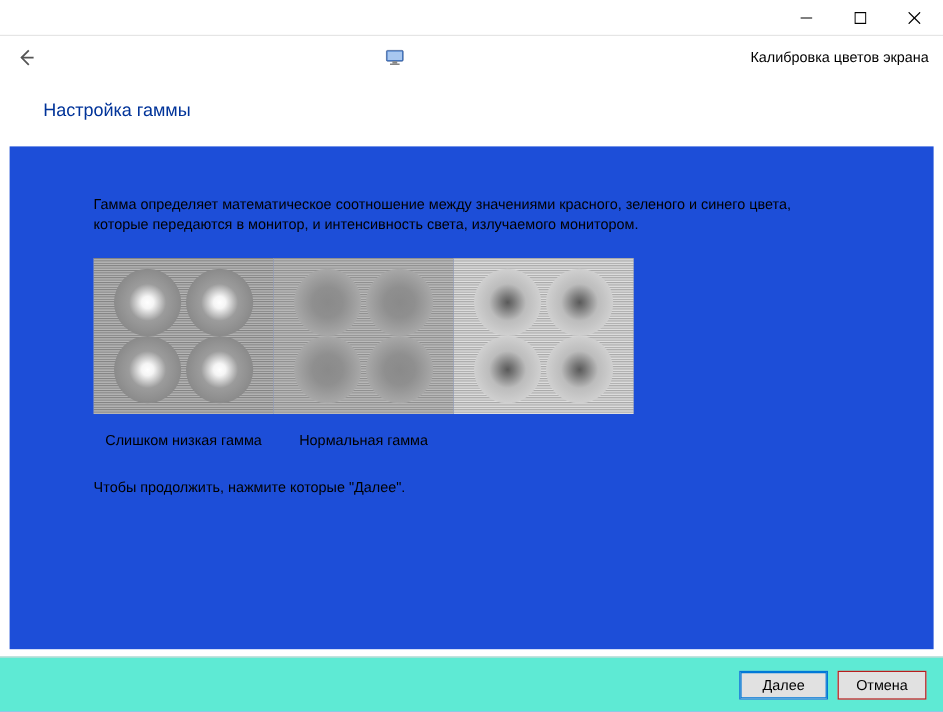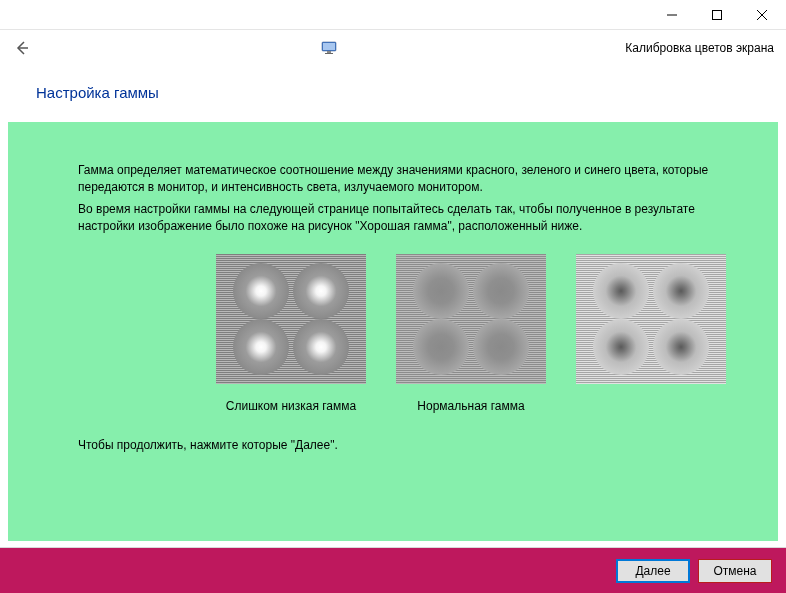--- a/index.html
+++ b/index.html
@@ -60,37 +60,36 @@
 
   
   .page-heading {
     padding: 18px 30px 18px 36px;
     font-size: 15px;
     color: #003399;
   }
 
   
   .content-panel {
-    background: #86efac;
+    background: #1d4ed8;
     position: absolute;
     left: 8px; right: 8px;
     top: 122px;
     bottom: 52px;
-    padding: 40px 52px 20px 70px;
+    padding: 40px 70px 20px 70px;
     color: #000;
     font-size: 12px;
     line-height: 1.45;
   }
   .content-panel p { margin: 0 0 4px 0; }
 
   .samples-row {
     display: flex;
-    justify-content: flex-end;
+    justify-content: flex-start;
     margin-top: 18px;
-    gap: 30px;
   }
   .sample {
     display:flex;
     flex-direction:column;
     align-items:center;
   }
   .sample-canvas {
     width: 150px;
     height: 130px;
     background: #b0b0b0;
@@ -111,21 +110,21 @@
   .footer {
     position: absolute;
     bottom: 0; left: 0; right: 0;
     height: 46px;
     border-top: 1px solid #d9d9d9;
     display:flex;
     justify-content:flex-end;
     align-items:center;
     padding: 0 14px;
     gap: 8px;
-    background:#be185d;
+    background:#5eead4;
   }
   .btn {
     min-width: 74px;
     height: 24px;
     background: #e1e1e1;
     border: 1px solid #b91c1c;
     font-size: 12px;
     display:flex;
     align-items:center;
     justify-content:center;
@@ -174,21 +173,20 @@
       <rect x="4" y="13" width="8" height="1" fill="#666"></rect>
     </svg>
   </span>
   <span class="app-title">Калибровка цветов экрана</span>
 </div>
 
 <div class="page-heading">Настройка гаммы</div>
 
 <div class="content-panel">
   <p>Гамма определяет математическое соотношение между значениями красного, зеленого и синего цвета, которые передаются в монитор, и интенсивность света, излучаемого монитором.</p>
-  <p>Во время настройки гаммы на следующей странице попытайтесь сделать так, чтобы полученное в результате настройки изображение было похоже на рисунок "Хорошая гамма", расположенный ниже.</p>
 
   <div class="samples-row">
 
     <div class="sample">
       <svg class="sample-canvas" viewBox="0 0 150 130" preserveAspectRatio="none">
         <defs>
           <radialGradient id="low-dot" cx="50%" cy="50%" r="50%">
             <stop offset="0%" stop-color="#ffffff"></stop>
             <stop offset="18%" stop-color="#f5f5f5"></stop>
             <stop offset="55%" stop-color="#9c9c9c"></stop>

